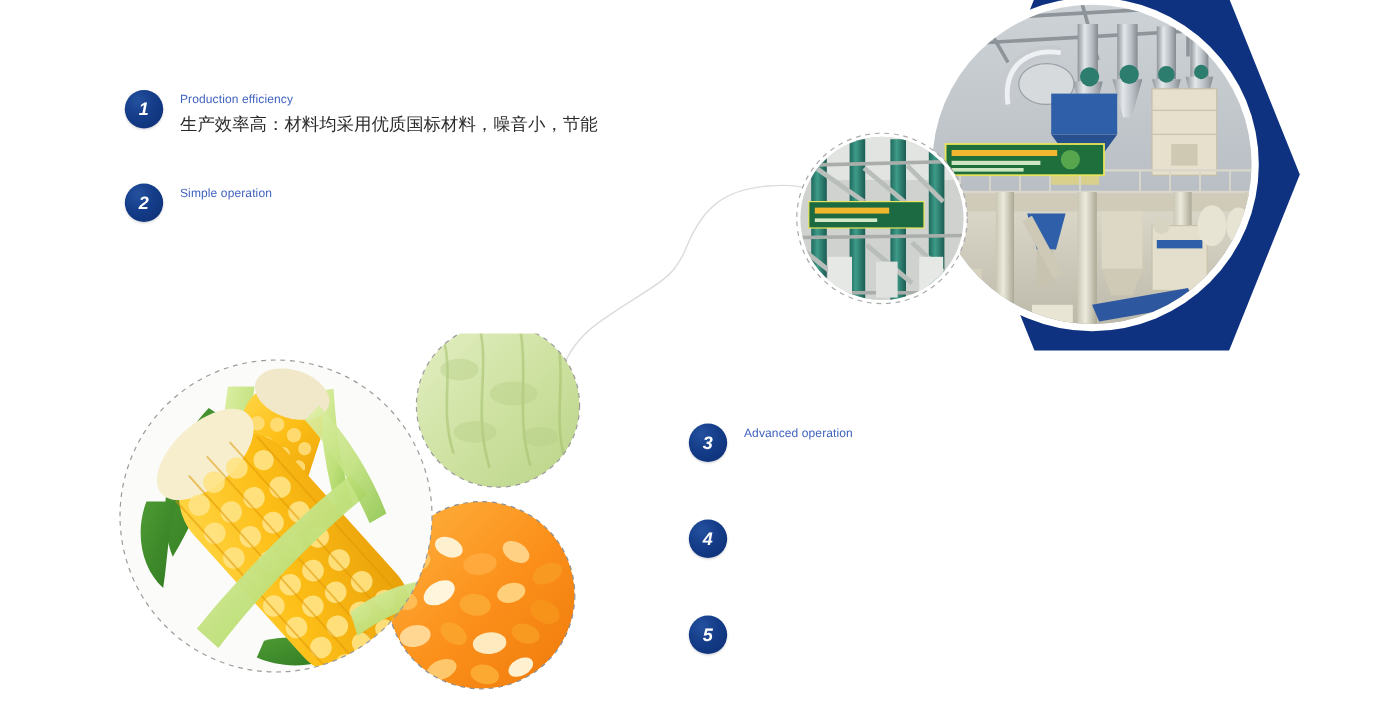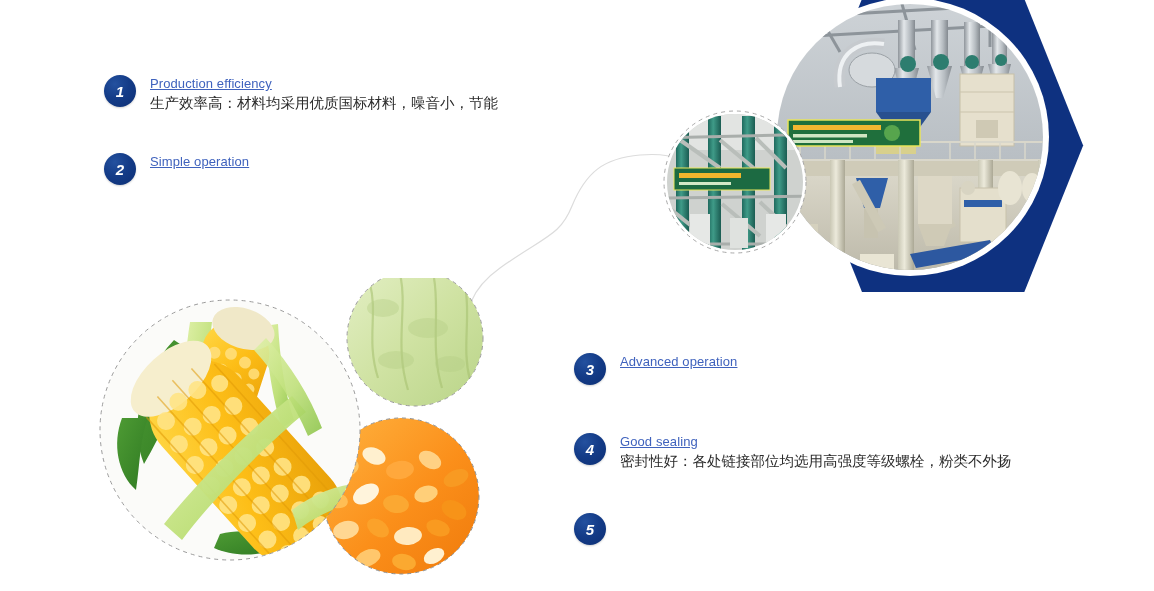--- a/index.html
+++ b/index.html
@@ -44,33 +44,32 @@
     font-weight: 600;
     letter-spacing: 0.2px;
     line-height: 1;
   }
   .ftext {
     margin-left: 14px;
     padding-top: 0px;
   }
   .ftitle {
     color: #3f62bd;
-    font-size: 13px;
+    font-size: 10px;
     line-height: 19px;
     letter-spacing: 0.1px;
     white-space: nowrap;
-    text-decoration: underline;
   }
   .fdesc {
     color: #2b2b2b;
     font-size: 14.5px;
     line-height: 21px;
     margin-top: 1px;
     white-space: nowrap;
-    font-family: Liberation Mono, monospace;
+    font-family: Liberation Sans, sans-serif;
   }
 
   
   #feature-1 { left: 104px; top: 74px; }
   #feature-2 { left: 104px; top: 152px; }
   #feature-3 { left: 574px; top: 352px; }
   #feature-4 { left: 574px; top: 432px; }
   #feature-5 { left: 574px; top: 512px; }
 
   
@@ -451,24 +450,20 @@
     </div>
     <div class="ftext">
       <div class="ftitle">Advanced operation</div>
     </div>
   </div>
 
   <div class="feature" id="feature-4">
     <div class="badge">
       <span>4</span>
     </div>
-    <div class="ftext">
-      <div class="ftitle">Good sealing</div>
-      <div class="fdesc">密封性好：各处链接部位均选用高强度等级螺栓，粉类不外扬</div>
-    </div>
   </div>
 
   <div class="feature" id="feature-5">
     <div class="badge">
       <span>5</span>
     </div>
   </div>
 
 </div>
 

